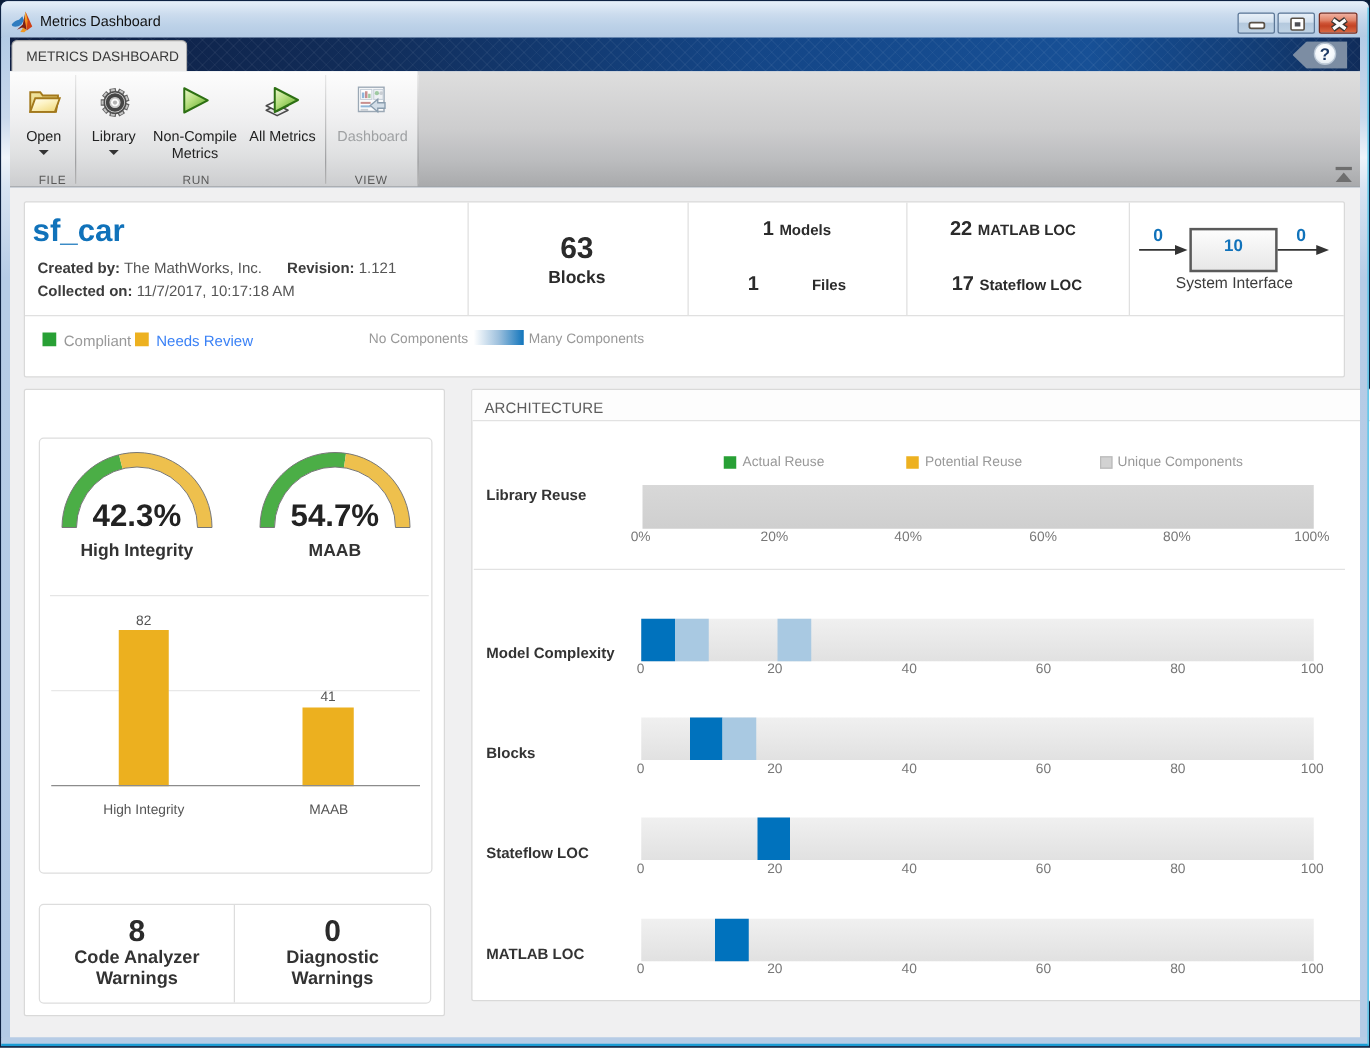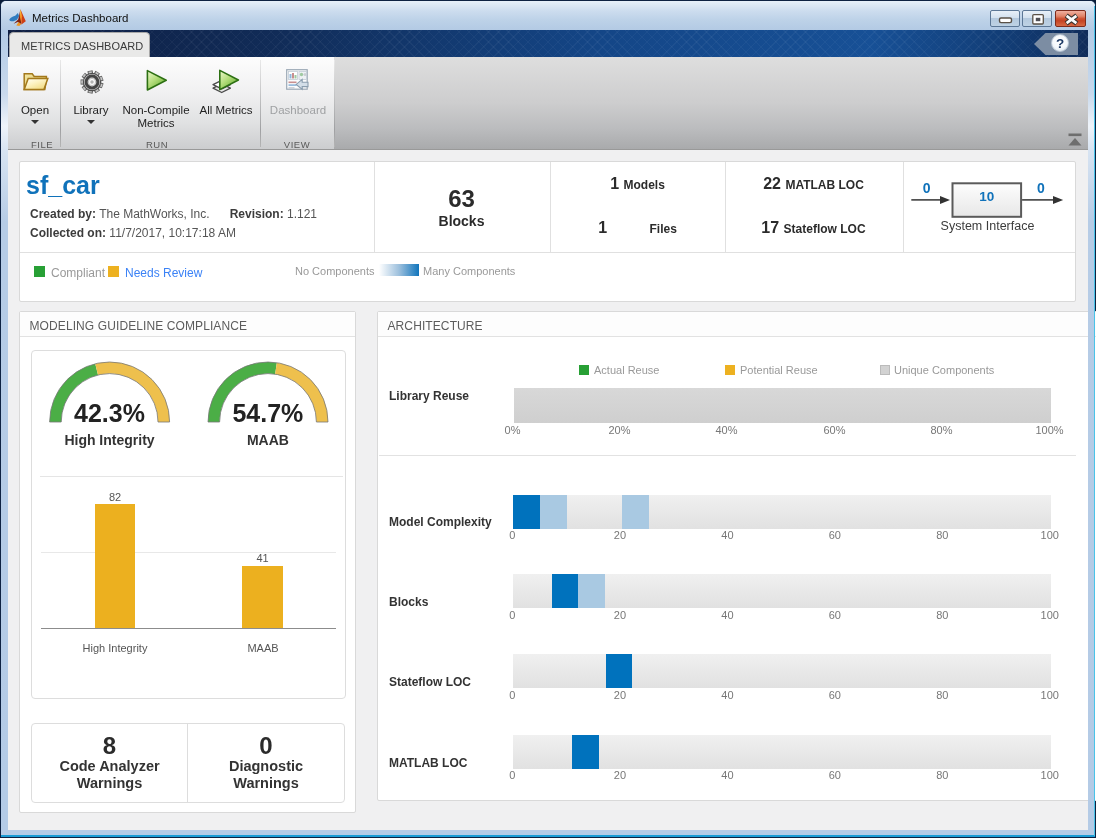--- a/index.html
+++ b/index.html
@@ -242,21 +242,21 @@
     <div class="abs" style="left:6px; top:8.5px; font-size:25px; font-weight:bold; color:#1072ba;">sf_car</div>
     <div class="abs" style="left:10px; top:45px; font-size:12px; color:#555;"><b style="color:#3c3c3c;">Created by:</b> The MathWorks, Inc.<span style="display:inline-block; width:20px;"></span><b style="color:#3c3c3c;">Revision:</b> 1.121</div>
     <div class="abs" style="left:10px; top:64px; font-size:12px; color:#555;"><b style="color:#3c3c3c;">Collected on:</b> 11/7/2017, 10:17:18 AM</div>
 
     <div class="abs" style="left:353.5px; top:23px; width:176px; text-align:center; font-size:24px; font-weight:bold; color:#2b2b2b;">63</div>
     <div class="abs" style="left:353.5px; top:51px; width:176px; text-align:center; font-size:14px; font-weight:bold; color:#2b2b2b;">Blocks</div>
 
     <div class="abs" style="left:529.5px; top:13px; width:176px; text-align:center; color:#2b2b2b;"><span style="font-size:16px; font-weight:bold;">1</span> <span style="font-size:12px; font-weight:bold;">Models</span></div>
     <div class="abs" style="left:529.5px; top:57px; width:176px; text-align:center; color:#2b2b2b;"><span style="font-size:16px; font-weight:bold;">1</span> <span style="font-size:12px; font-weight:bold;margin-left:38px;">Files</span></div>
 
-    <div class="abs" style="left:705px; top:13px; width:177px; text-align:center; color:#2b2b2b;"><span style="font-size:16px; font-weight:bold;">22</span> <span style="font-size:12px; font-weight:bold;">MATLAB LOC</span></div>
+    <div class="abs" style="left:740px; top:13px; width:177px; color:#2b2b2b;"><span style="font-size:16px; font-weight:bold;">22</span> <span style="font-size:12px; font-weight:bold;">MATLAB LOC</span></div>
     <div class="abs" style="left:705px; top:57px; width:177px; text-align:center; color:#2b2b2b;"><span style="font-size:16px; font-weight:bold;">17</span> <span style="font-size:12px; font-weight:bold;">Stateflow LOC</span></div>
 
     <svg class="abs" style="left:890px; top:10px;" width="160" height="72" viewBox="0 0 160 72">
       <defs>
           <linearGradient id="boxg" x1="0" y1="0" x2="0" y2="1">
         <stop offset="0" stop-color="#fdfdfd"></stop>
             <stop offset="0.5" stop-color="#f2f2f2"></stop>
             <stop offset="1" stop-color="#e7e7e7"></stop>
       </linearGradient>
         </defs>
@@ -274,23 +274,20 @@
     <div class="abs" style="left:14px; top:104px; width:11px; height:11px; background:#28a035;"></div>
     <div class="abs" style="left:31px; top:103.5px; font-size:12px; color:#999; white-space:nowrap;">Compliant</div>
     <div class="abs" style="left:88px; top:104px; width:11px; height:11px; background:#edb120;"></div>
     <div class="abs" style="left:105px; top:103.5px; font-size:12px; color:#3b82f6; white-space:nowrap;">Needs Review</div>
     <div class="abs" style="left:275px; top:102.5px; font-size:11px; color:#999; white-space:nowrap;">No Components</div>
     <div class="abs" style="left:359px; top:102px; width:40px; height:12px; background:linear-gradient(90deg, rgba(255,255,255,0), #9dc0dd 50%, #1175bc);"></div>
     <div class="abs" style="left:403px; top:102.5px; font-size:11px; color:#999; white-space:nowrap;">Many Components</div>
   </div>
 
   <div class="card" id="leftpanel">
-    <div class="phead">
-        <span>MODELING GUIDELINE COMPLIANCE</span>
-      </div>
     <div class="abs" style="left:11px; top:38px; width:315px; height:349px; border:1px solid #ddd; border-radius:4px;"></div>
 
     <svg class="abs" style="left:11px; top:38px;" width="315" height="349" viewBox="0 0 315 349">
       <path d="M18.60 72.00 A60 60 0 0 1 64.23 13.75 L67.01 25.01 A48.4 48.4 0 0 0 30.20 72.00 Z" fill="#4bae46"></path>
       <path d="M64.23 13.75 A60 60 0 0 1 138.60 72.00 L127.00 72.00 A48.4 48.4 0 0 0 67.01 25.01 Z" fill="#eec04d"></path>
       <path d="M18.60 72.00 A60 60 0 0 1 138.60 72.00 L127.00 72.00 A48.4 48.4 0 0 0 30.20 72.00 Z" fill="none" stroke="#777" stroke-width="0.8"></path>
       <path d="M177.00 72.00 A60 60 0 0 1 245.83 12.65 L244.12 24.13 A48.4 48.4 0 0 0 188.60 72.00 Z" fill="#4bae46"></path>
       <path d="M245.83 12.65 A60 60 0 0 1 297.00 72.00 L285.40 72.00 A48.4 48.4 0 0 0 244.12 24.13 Z" fill="#eec04d"></path>
       <path d="M177.00 72.00 A60 60 0 0 1 297.00 72.00 L285.40 72.00 A48.4 48.4 0 0 0 188.60 72.00 Z" fill="none" stroke="#777" stroke-width="0.8"></path>
     </svg>

